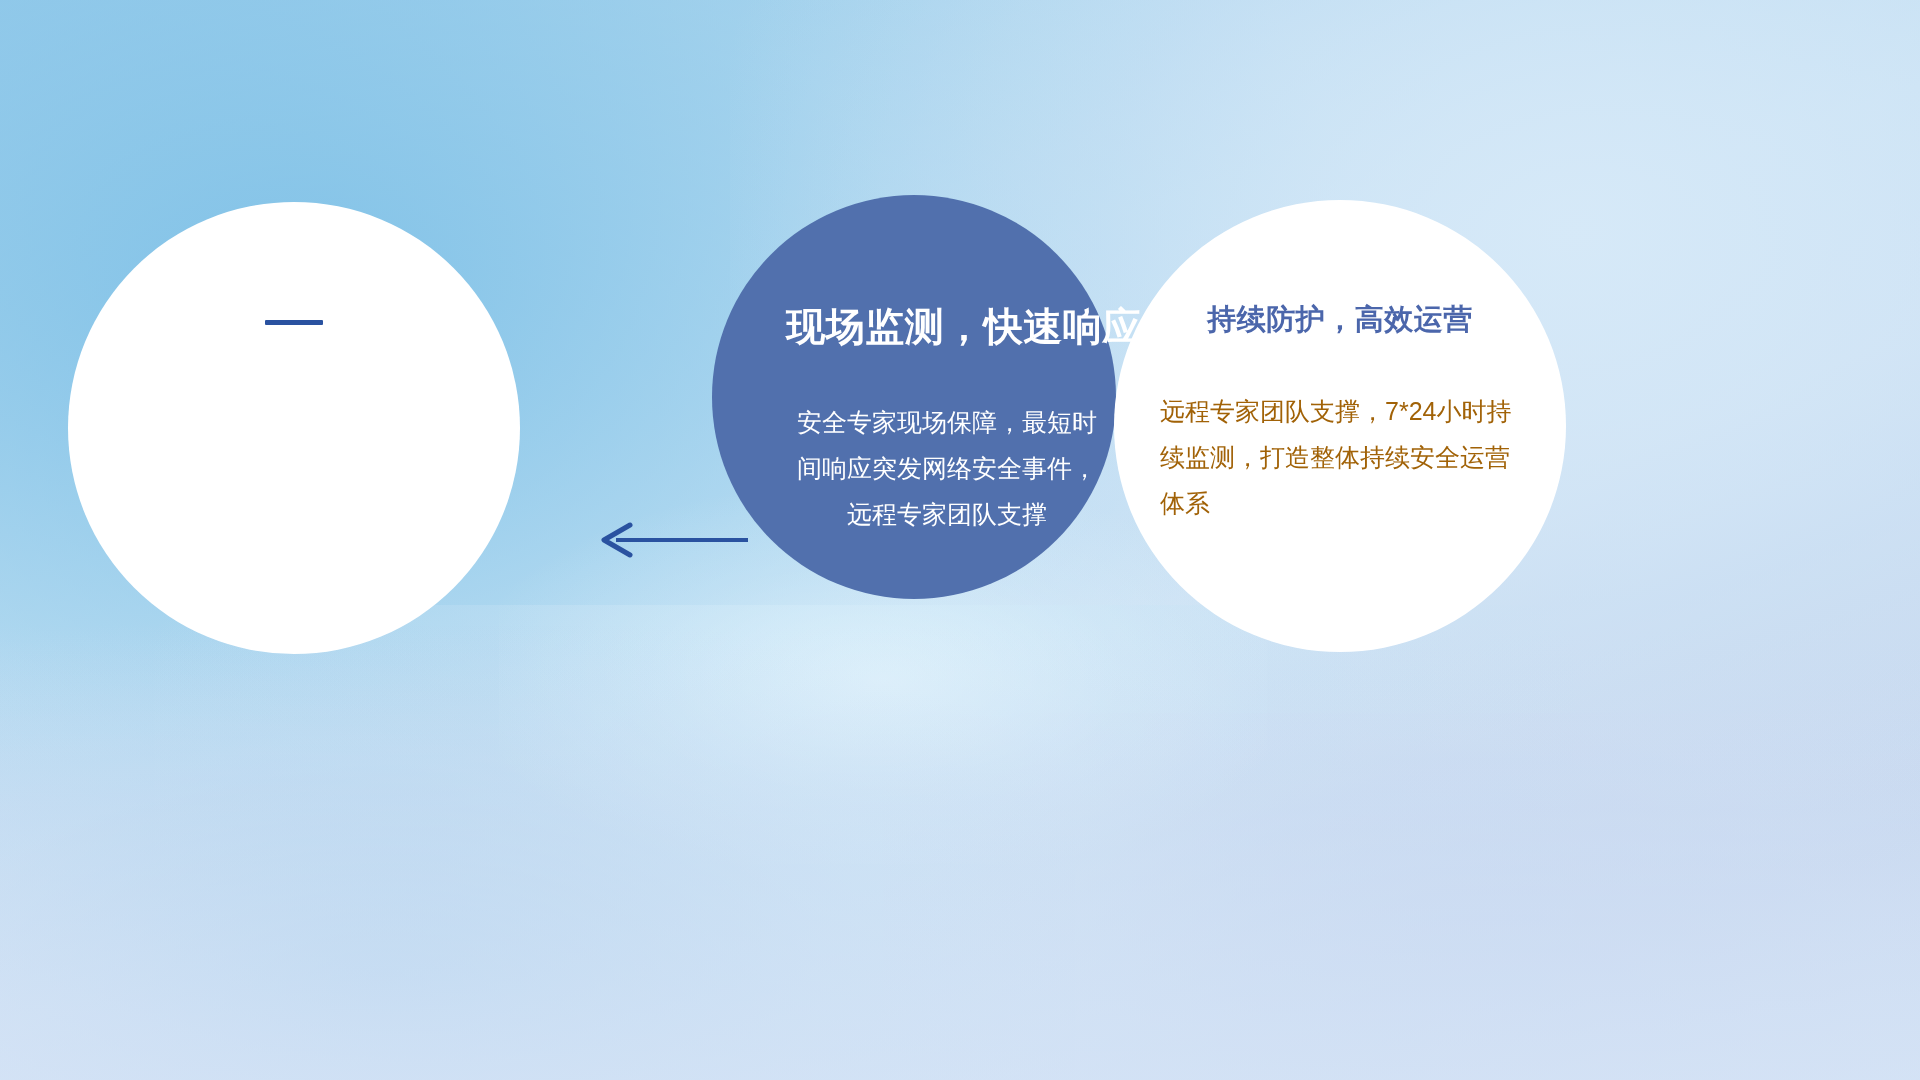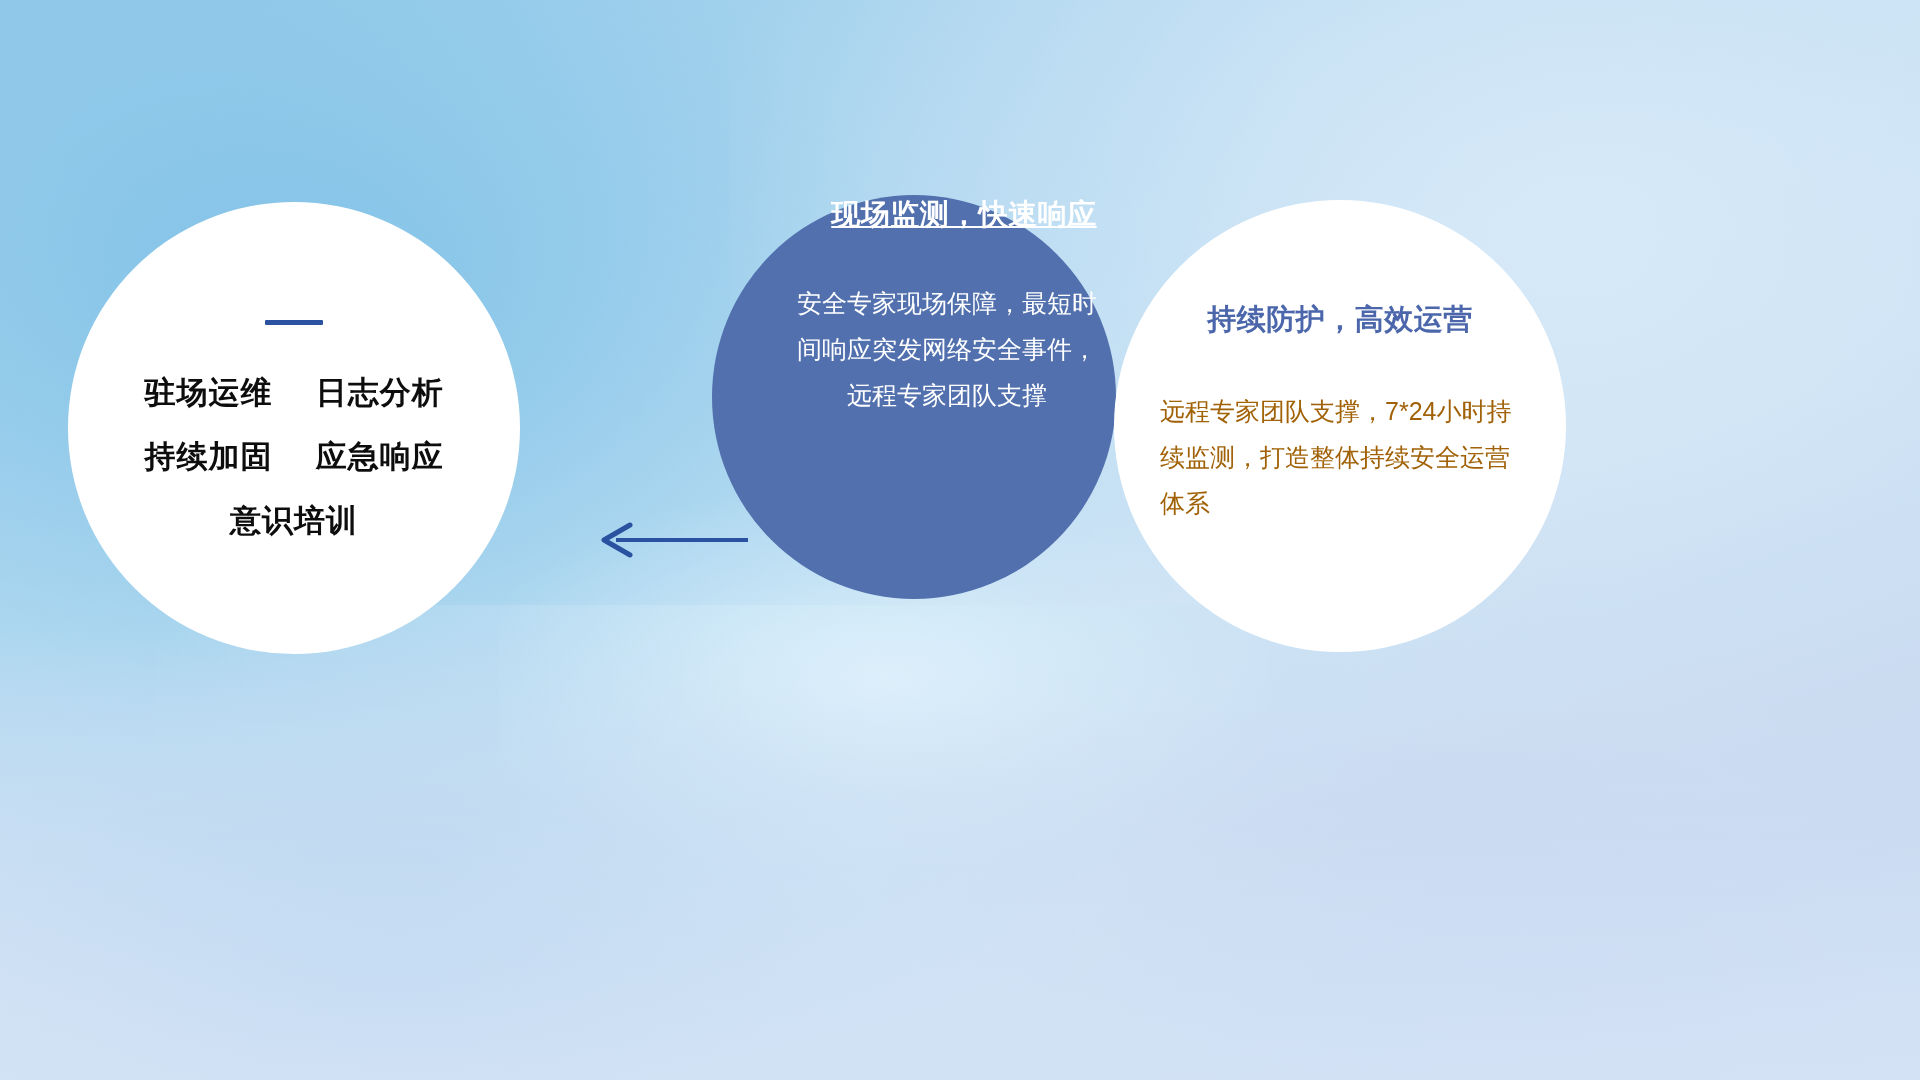--- a/index.html
+++ b/index.html
@@ -158,25 +158,25 @@
   .circle-mid-inner {
     position: absolute;
     inset: 0;
     display: flex;
     flex-direction: column;
     align-items: center;
   }
   .mid-title {
     color: #ffffff;
     font-weight: bold;
-    font-size: 29px;
+    font-size: 39px;
     letter-spacing: 0.5px;
     white-space: nowrap;
+    margin-top: 105px;
     margin-left: 100px;
-    text-decoration: underline;
   }
   .mid-body {
     color: #ffffff;
     font-size: 25px;
     line-height: 46px;
     text-align: center;
     width: 300px;
     margin-top: 45px;
     margin-left: 66px;
   }
@@ -228,35 +228,20 @@
   <div class="bg-wash-a"></div>
   <div class="bg-wash-b"></div>
   <div class="bg-wash-c"></div>
   <div class="bg-wash-d"></div>
   <div class="bg-wash-e"></div>
   <div class="bg-sheen"></div>
   <div class="bg-bottom-fade"></div>
 
   <div class="circle circle-left">
     <div class="left-rule"></div>
-    <div class="left-lines">
-      <div class="row">
-        <span>驻场运维</span>
-        <span class="gap"></span>
-        <span>日志分析</span>
-      </div>
-      <div class="row">
-        <span>持续加固</span>
-        <span class="gap"></span>
-        <span>应急响应</span>
-      </div>
-      <div class="row">
-        <span>意识培训</span>
-      </div>
-    </div>
   </div>
 
   <div class="arrow-wrap">
     <svg width="260" height="70" viewBox="0 0 260 70">
       <line x1="258" y1="35" x2="126" y2="35" stroke="#2a52a0" stroke-width="4"></line>
       <polyline points="140,20 114,35 140,50" fill="none" stroke="#2a52a0" stroke-width="5" stroke-linecap="round" stroke-linejoin="round"></polyline>
     </svg>
   </div>
 
   <div class="circle circle-mid">

